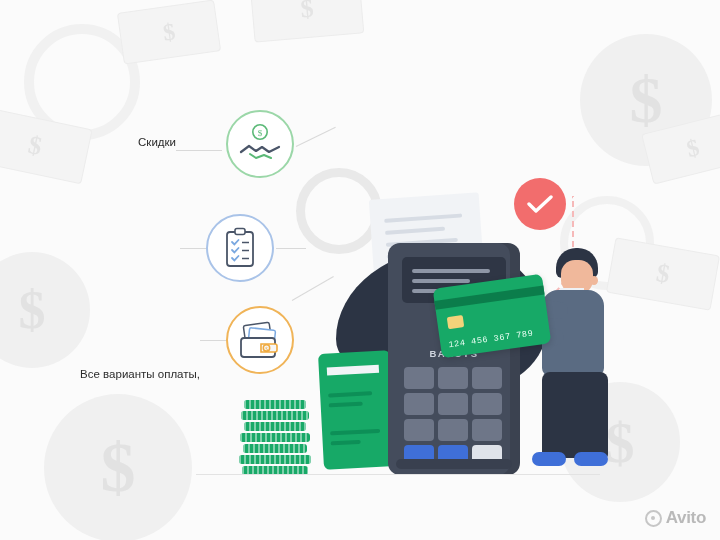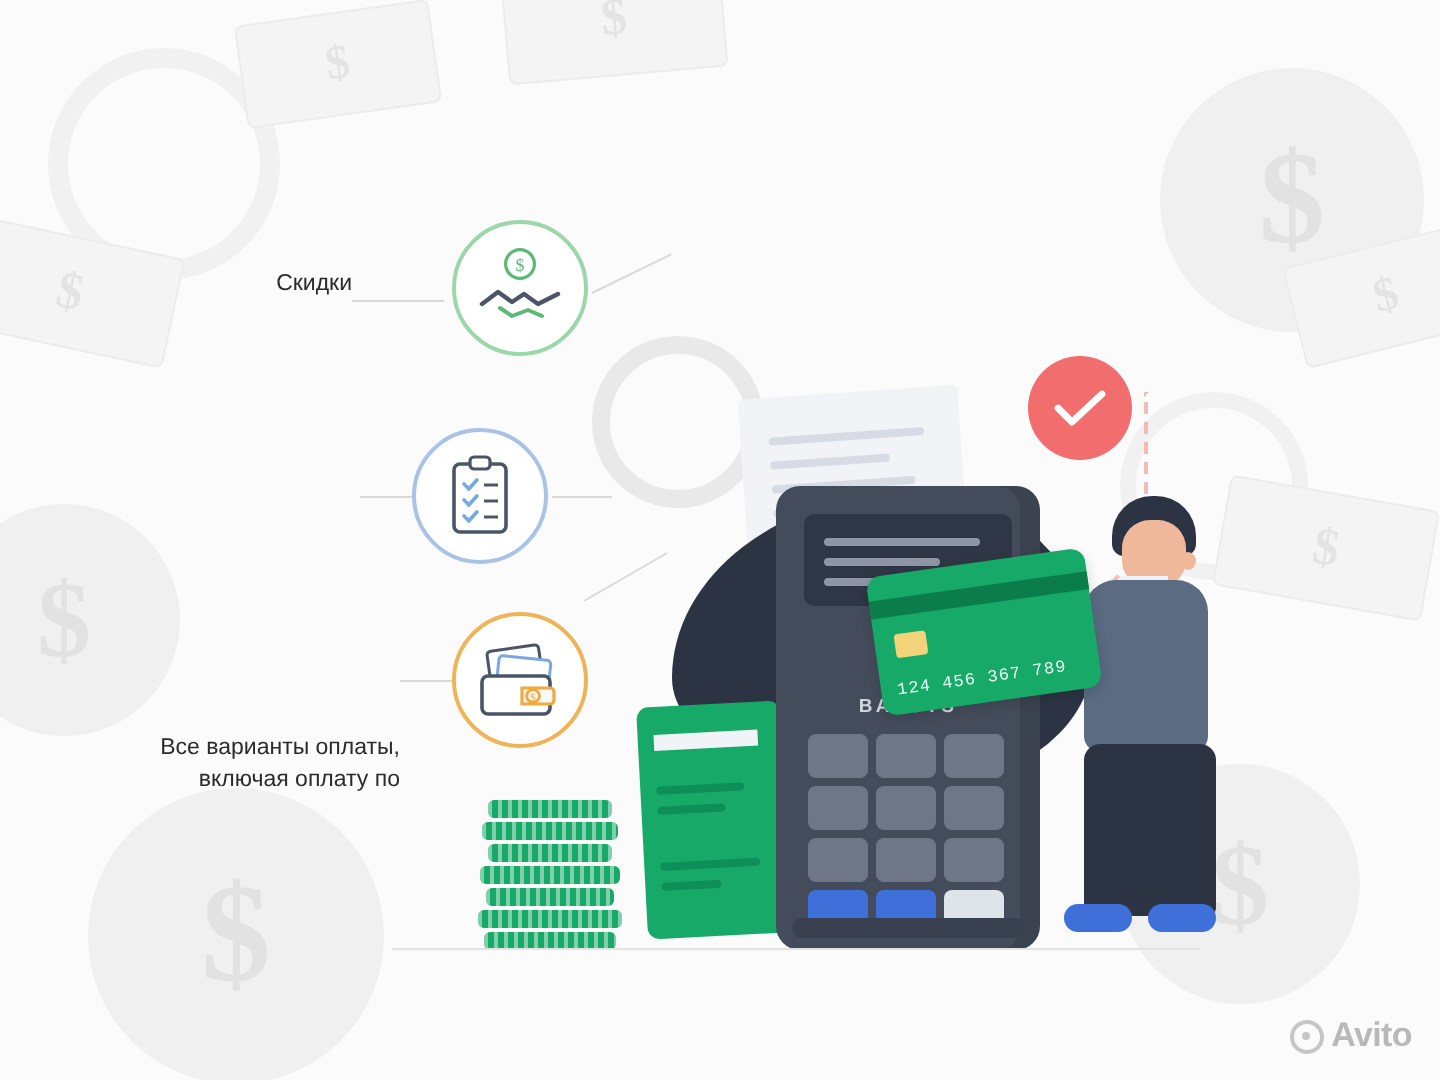--- a/index.html
+++ b/index.html
@@ -231,21 +231,20 @@
         <line x1="19" y1="15.5" x2="26" y2="15.5" stroke="#4a5568" stroke-width="1.5"></line>
         <line x1="19" y1="23.5" x2="26" y2="23.5" stroke="#4a5568" stroke-width="1.5"></line>
         <line x1="19" y1="31.5" x2="26" y2="31.5" stroke="#4a5568" stroke-width="1.5"></line>
       </svg>
     </div>
   </div>
 
   <div class="feat">
     <div class="label" style="top:318px;left:22px;width:178px;margin-top:48px;">
       <div>Все варианты оплаты,</div>
-      <div>включая оплату по</div>
     </div>
     <div class="icon-circle orange" style="left:226px;top:306px;width:68px;height:68px;">
       <svg class="sv" width="46" height="40" viewBox="0 0 46 40">
         <rect x="7" y="4" width="26" height="13" rx="2" fill="#ffffff" stroke="#4a5568" stroke-width="1.5" transform="rotate(-8 20 10)"></rect>
         <rect x="12" y="9" width="26" height="13" rx="2" fill="#ffffff" stroke="#7aa8e0" stroke-width="1.5" transform="rotate(6 25 15)"></rect>
         <rect x="4" y="18" width="34" height="19" rx="3" fill="#ffffff" stroke="#4a5568" stroke-width="1.8"></rect>
         <path d="M24 24 h14 a2 2 0 0 1 2 2 v4 a2 2 0 0 1 -2 2 h-14 z" fill="#f7f7f7" stroke="#f0a93c" stroke-width="1.6"></path>
         <circle cx="29.5" cy="28" r="3.2" fill="none" stroke="#f0a93c" stroke-width="1.5"></circle>
         <text x="29.5" y="30.6" font-size="5.5" text-anchor="middle" fill="#f0a93c" font-family="Liberation Serif, serif">$</text>
       </svg>

